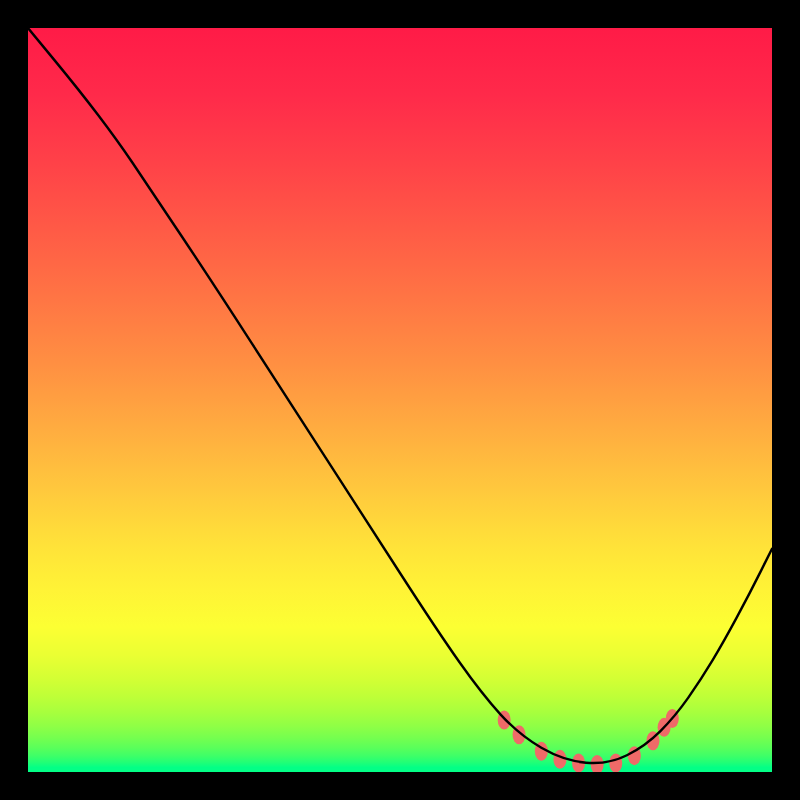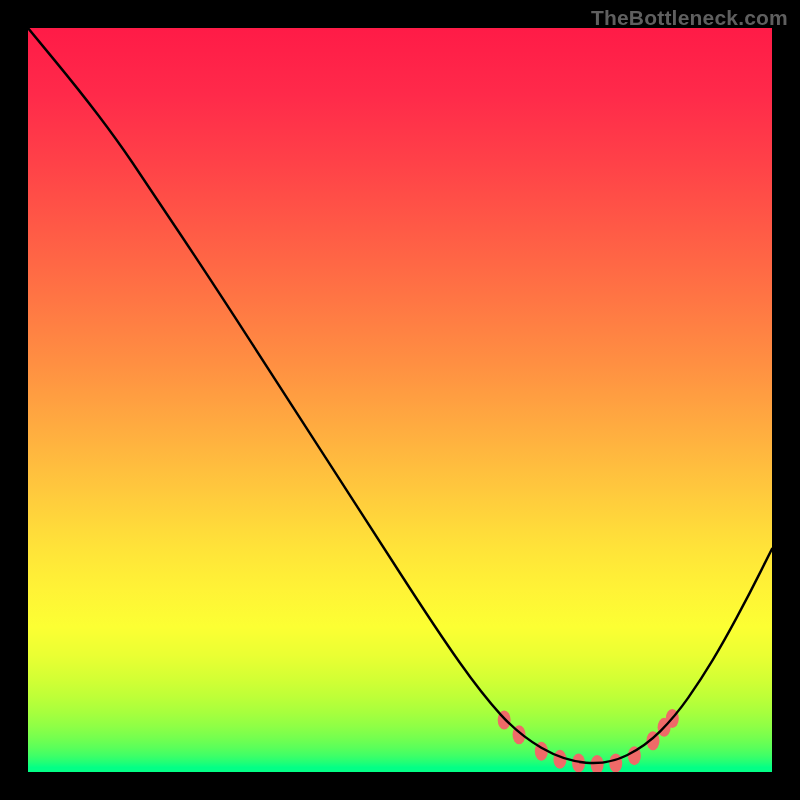--- a/index.html
+++ b/index.html
@@ -43,21 +43,20 @@
     font-size: 21px;
     font-weight: 600;
     color: #5f5f5f;
     letter-spacing: 0.2px;
   }
 </style>
 </head>
 <body>
 
 <div class="stage">
-  <div class="watermark">TheBottleneck.com</div>
   <div class="plot">
     <svg class="gradient" viewBox="0 0 744 744" preserveAspectRatio="none">
       <defs>
         <linearGradient id="bg" x1="0" y1="0" x2="0" y2="1">
             <stop offset="0.000%" stop-color="#ff1b47"></stop>
             <stop offset="9.000%" stop-color="#ff2a4a"></stop>
             <stop offset="18.000%" stop-color="#ff4148"></stop>
             <stop offset="27.000%" stop-color="#ff5a46"></stop>
             <stop offset="36.000%" stop-color="#ff7444"></stop>
             <stop offset="45.000%" stop-color="#ff8f42"></stop>

